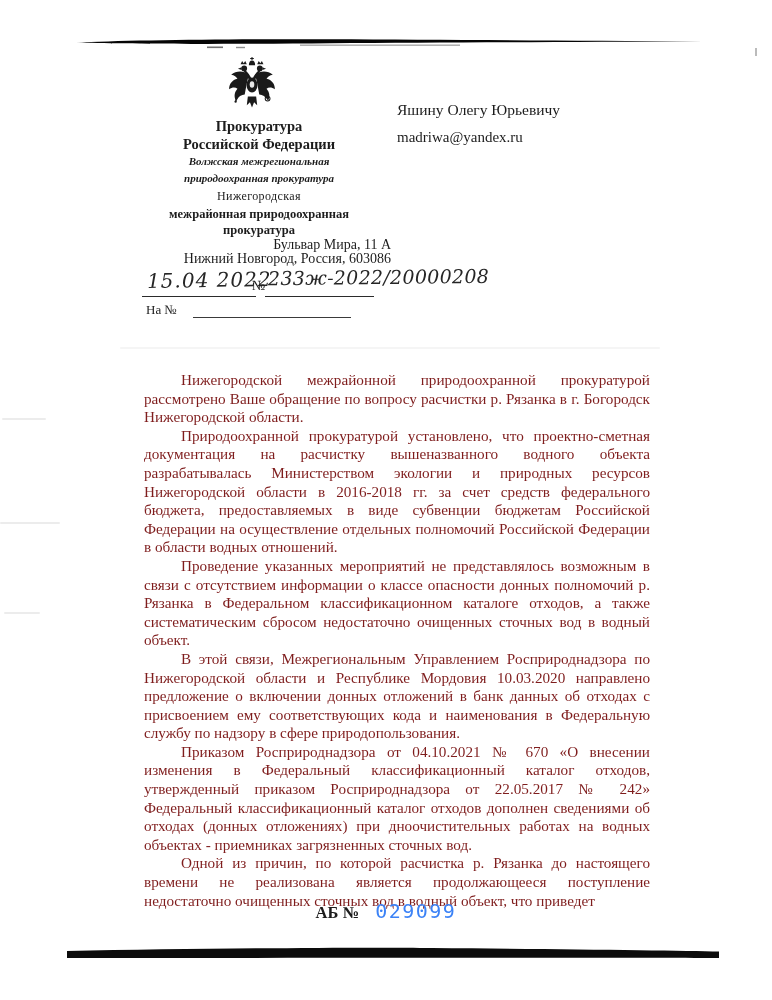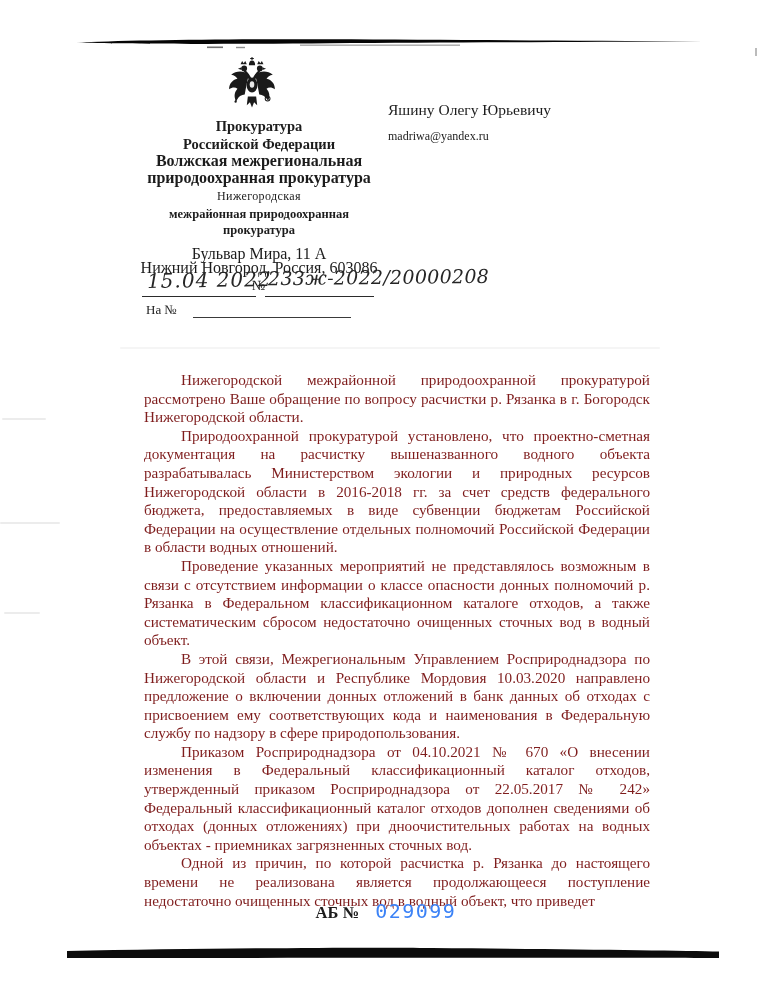--- a/index.html
+++ b/index.html
@@ -4,28 +4,28 @@
 <style>
   html,body{margin:0;padding:0;background:#ffffff;}
   .page{
     position:relative;width:772px;height:1000px;background:#ffffff;
     overflow:hidden;font-family:"Liberation Serif",serif;color:#1c1c1c;
   }
   .abs{position:absolute;}
   
   .org-block{left:127px;top:117px;width:264px;text-align:center;line-height:1.12;}
   .org-l0,.org-l1{font-weight:bold;font-size:14.5px;line-height:18px;}
-  .org-l2,.org-l3{font-weight:bold;font-size:16px;line-height:16.5px;}
+  .org-l2,.org-l3{font-weight:bold;font-size:11px;line-height:16.5px;font-style:italic;}
   .org-l4{font-weight:normal;font-size:12px;line-height:21px;letter-spacing:.4px;}
   .org-l5,.org-l6{font-weight:bold;font-size:12.5px;line-height:15.5px;}
-  .addr-block{margin-top:9px;font-size:16px;line-height:14px;font-weight:normal;}
+  .addr-block{font-size:14px;line-height:14px;font-weight:normal;text-align:right;}
   
-  .recipient{left:388px;top:101px;width:230px;}
+  .recipient{left:397px;top:101px;width:230px;}
   .recipient .name{font-size:15.5px;}
-  .recipient .email{font-size:12px;margin-top:10px;}
+  .recipient .email{font-size:15px;margin-top:10px;}
   
   .hw{font-family:"DejaVu Serif",serif;font-style:italic;color:#262626;white-space:nowrap;}
   .hw1{left:147px;top:268px;font-size:20px;letter-spacing:1px;transform:rotate(-1deg);}
   .hw2{left:268px;top:266px;font-size:19px;letter-spacing:.3px;transform:rotate(-.6deg);}
   .no-sign{left:252px;top:278px;font-size:14px;}
   .u-line{border-bottom:1.6px solid #2b2b2b;height:21px;}
   .u1{left:142px;top:275px;width:114px;}
   .u2{left:265px;top:275px;width:109px;}
   .ref-label{left:146px;top:302px;font-size:13px;}
   .u3{left:193px;top:301px;width:158px;height:16px;border-bottom:1.3px solid #3a3a3a;}

